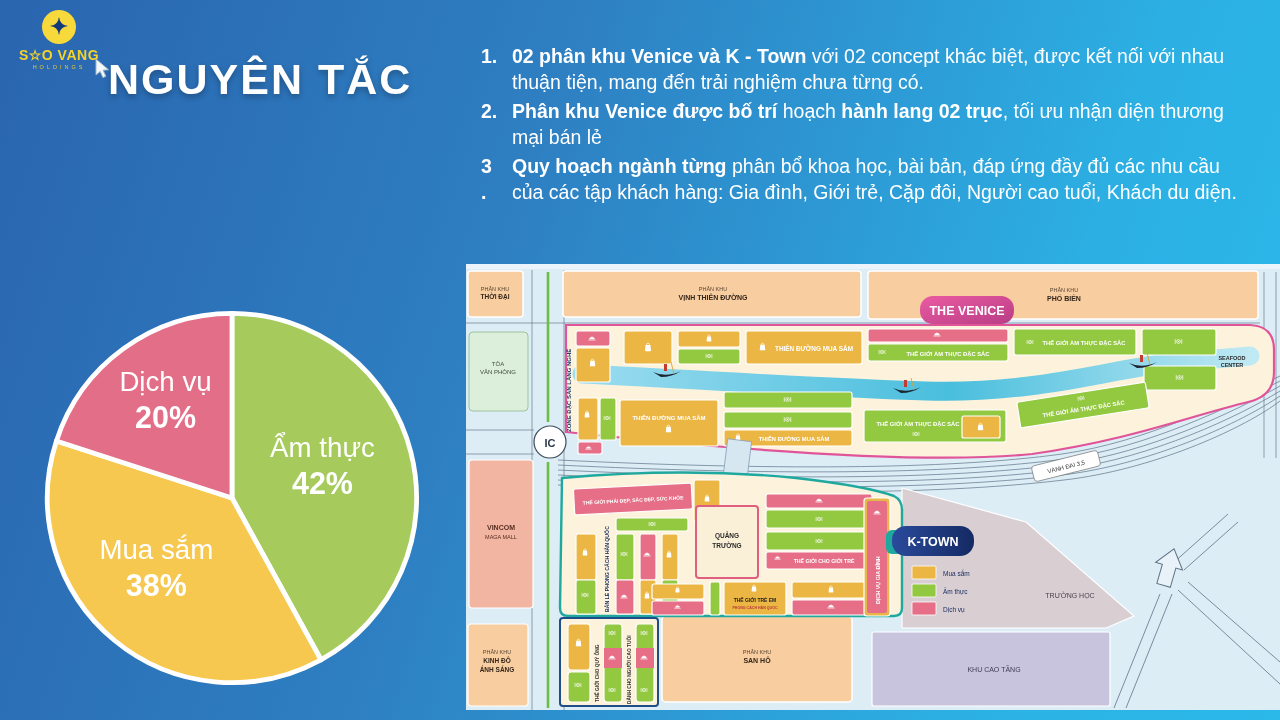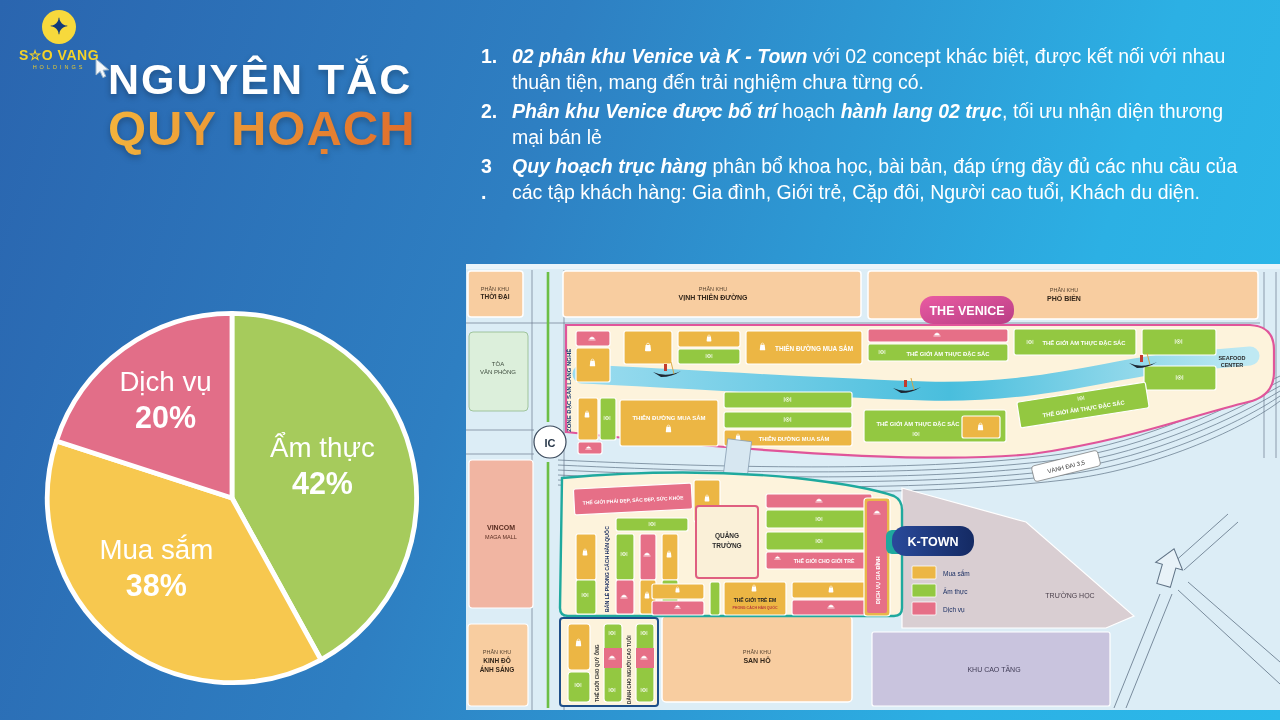--- a/index.html
+++ b/index.html
@@ -21,21 +21,21 @@
   .title .l1{font-size:43px;color:#fff;letter-spacing:2px;text-shadow:0 3px 6px rgba(0,0,0,.28);}
   .t-grad{font-size:49px;letter-spacing:1px;-webkit-background-clip:text;background-clip:text;color:transparent;
     filter:drop-shadow(0 3px 3px rgba(0,0,0,.25));}
   .title .l2{background-image:linear-gradient(90deg,#f3b33c,#e06d2c);}
   .title .l3{background-image:linear-gradient(90deg,#f6c843,#ef5a2c);}
   
   .points{position:absolute;left:481px;top:44px;width:772px;color:#fff;font-size:19.5px;line-height:1.33;}
   .point{display:flex;margin-bottom:3px;}
   .pnum{width:31px;flex:0 0 31px;font-weight:800;white-space:pre-line;}
   .ptext{flex:1;}
-  .b{font-weight:800;font-style:italic;}
+  .b{font-weight:800;}
   
   .pie{position:absolute;left:40px;top:306px;width:384px;height:384px;}
   .map{position:absolute;left:466px;top:264px;width:814px;height:446px;}
   svg text{font-family:"Liberation Sans",sans-serif;}
 </style>
 </head>
 <body>
 
 <div class="slide">
 
@@ -46,36 +46,35 @@
     <div class="logo-text">S☆O VANG</div>
     <div class="logo-sub">HOLDINGS</div>
   </div>
 
   <svg class="cursor" width="20" height="22">
     <path d="M3,1 L3,17 L7.2,13.4 L9.9,19.6 L12.8,18.3 L10.1,12.2 L15.6,11.8 Z" fill="#f4f8fb" stroke="#9fb6c8" stroke-width="1"></path>
   </svg>
 
   <div class="title">
     <div class="l1">NGUYÊN TẮC</div>
-    <div class="l2 t-grad">QUY HOẠCH</div>
   </div>
 
   <div class="points">
     <div class="point">
       <div class="pnum">1.</div>
       <div class="ptext"><span class="b">02 phân khu Venice và K - Town</span><span> với 02 concept khác biệt, được kết nối với nhau thuận tiện, mang đến trải nghiệm chưa từng có.</span></div>
     </div>
     <div class="point">
       <div class="pnum">2.</div>
       <div class="ptext"><span class="b">Phân khu Venice được bố trí</span><span> hoạch </span><span class="b">hành lang 02 trục</span><span>, tối ưu nhận diện thương mại bán lẻ</span></div>
     </div>
     <div class="point">
       <div class="pnum">3
 .</div>
-      <div class="ptext"><span class="b">Quy hoạch trục hàng</span><span> phân bổ khoa học, bài bản, đáp ứng đầy đủ các nhu cầu của các tập khách hàng: Gia đình, Giới trẻ, Cặp đôi, Người cao tuổi, Khách du diện.</span></div>
+      <div class="ptext"><span class="b">Quy hoạch ngành từng</span><span> phân bổ khoa học, bài bản, đáp ứng đầy đủ các nhu cầu của các tập khách hàng: Gia đình, Giới trẻ, Cặp đôi, Người cao tuổi, Khách du diện.</span></div>
     </div>
   </div>
 
   <svg class="pie" viewBox="-104 -104 208 208">
     <g stroke="#fff" stroke-width="2.6" stroke-linejoin="round">
       <path d="M0,0 L0,-100 A100,100 0 0 1 48.18,87.63 Z" fill="#a6cb5c"></path>
       <path d="M0,0 L48.18,87.63 A100,100 0 0 1 -95.11,-30.9 Z" fill="#f7c84f"></path>
       <path d="M0,0 L-95.11,-30.9 A100,100 0 0 1 0,-100 Z" fill="#e26e88"></path>
     </g>
     <g fill="#fff" text-anchor="middle">

